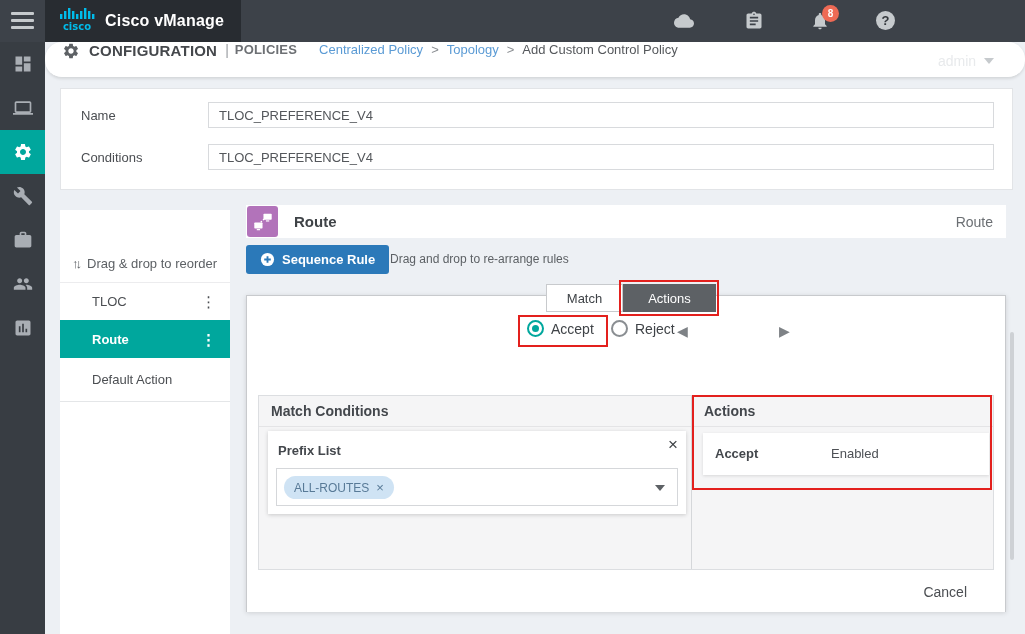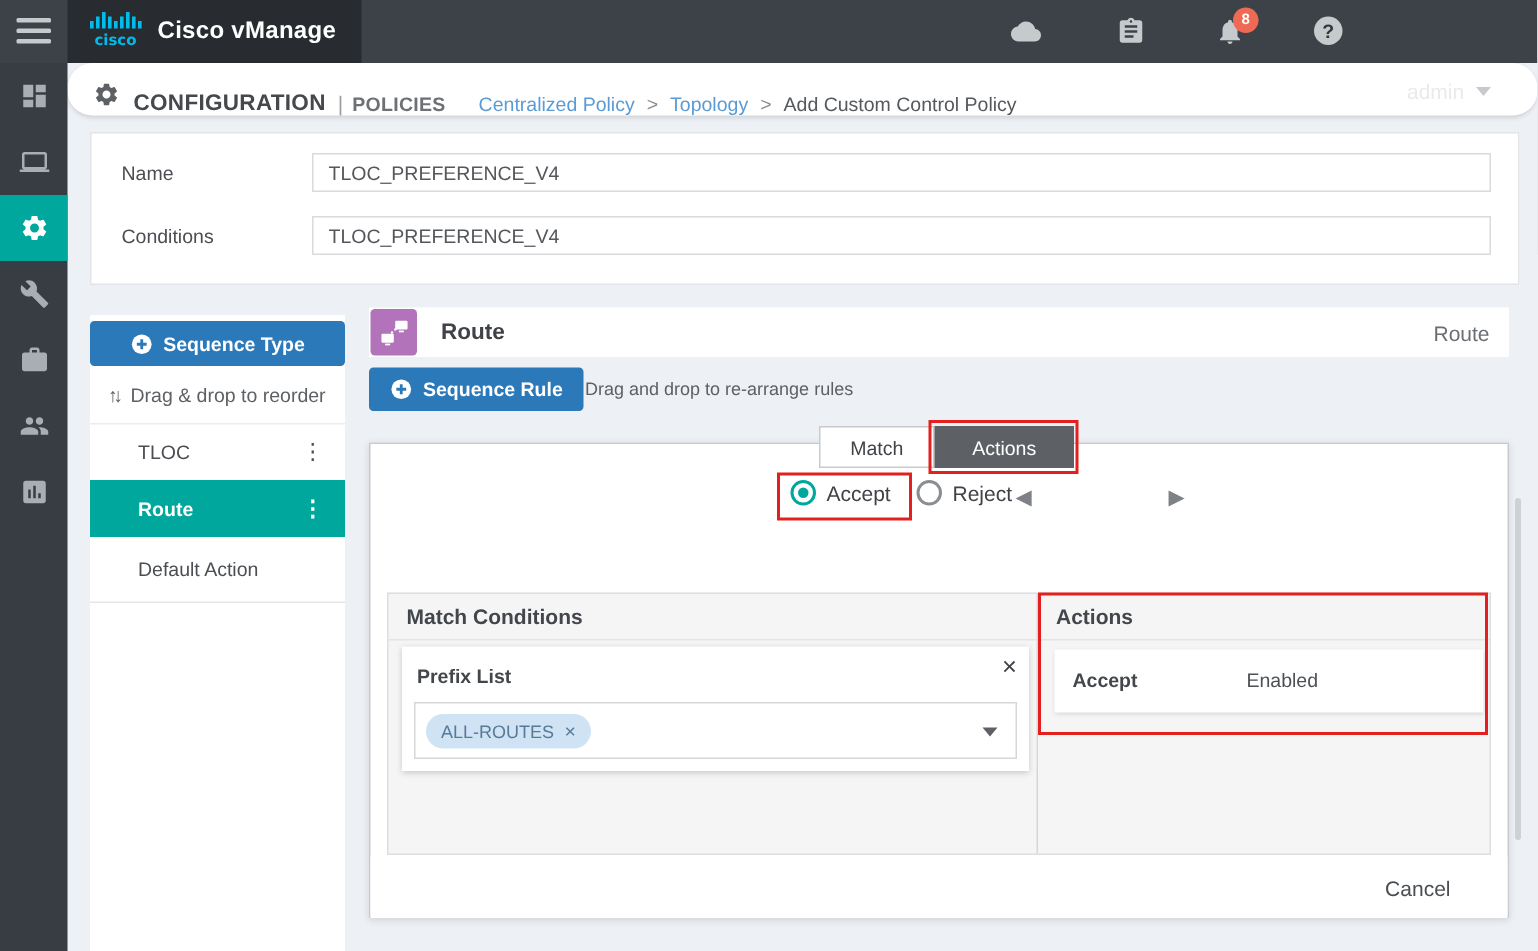--- a/index.html
+++ b/index.html
@@ -31,21 +31,21 @@
   .sidebar { position:absolute; left:0; top:42px; width:45px; height:592px; background:#383d43; z-index:20; }
   .side-item { width:45px; height:44px; display:flex; align-items:center; justify-content:center;
                color:#a9aeb4; cursor:pointer; }
   .side-item svg { width:20px; height:20px; fill:#a9aeb4; }
   .side-item.selected { background:#00a79d; }
   .side-item.selected svg { fill:#ffffff; }
 
   
   .crumbbar { position:absolute; left:45px; top:42px; width:980px; height:36px; background:#ffffff;
               border-bottom:1px solid #d7dadd; box-shadow:0 1px 3px rgba(0,0,0,.10);
-              display:flex; align-items:flex-end; padding-left:17px; z-index:10;border-radius:17px; }
+              display:flex; align-items:flex-start; padding-left:17px; z-index:10;border-radius:17px; }
   .crumb-gear svg { width:18px; height:18px; fill:#5d6165; }
   .crumb-section { margin-left:9px; font-size:15px; font-weight:700; color:#45484c; letter-spacing:.2px; }
   .crumb-div { margin:0 6px 0 8px; color:#9a9ea2; font-size:14px; font-weight:400; }
   .crumb-sub { font-size:13px; font-weight:700; color:#6d7074; letter-spacing:.2px; }
   .crumb-link { margin-left:22px; font-size:13px; color:#5b9bd5; cursor:pointer; }
   .crumb-sep { margin:0 8px; font-size:13px; color:#8a8e92; }
   .crumb-current { font-size:13px; color:#55585c; }
   .crumb-link + .crumb-sep, .crumb-sep + .crumb-link { margin-left:8px; }
 
   
@@ -258,29 +258,20 @@
   </div>
 
   <div class="name-card">
     <span class="nc-label row1">Name</span>
     <input class="nc-input row1" value="TLOC_PREFERENCE_V4" style="">
     <span class="nc-label row2">Conditions</span>
     <input class="nc-input row2" value="TLOC_PREFERENCE_V4" style="">
   </div>
 
   <div class="seq-panel">
-    <button class="seq-type-btn">
-      <span class="plus-circle">
-        <svg width="15" height="15" viewBox="0 0 16 16">
-            <circle cx="8" cy="8" r="7" fill="#ffffff"></circle>
-            <path d="M8 4.5v7M4.5 8h7" stroke="#2b79b9" stroke-width="2" fill="none"></path>
-          </svg>
-      </span>
-      <span>Sequence Type</span>
-    </button>
     <div class="reorder-hint">
       <span class="updown">↑↓</span>
       <span>Drag &amp; drop to reorder</span>
     </div>
     <div class="seq-item tloc">
       <span>TLOC</span>
       <span class="kebab">⋮</span>
     </div>
     <div class="seq-item route">
       <span>Route</span>

